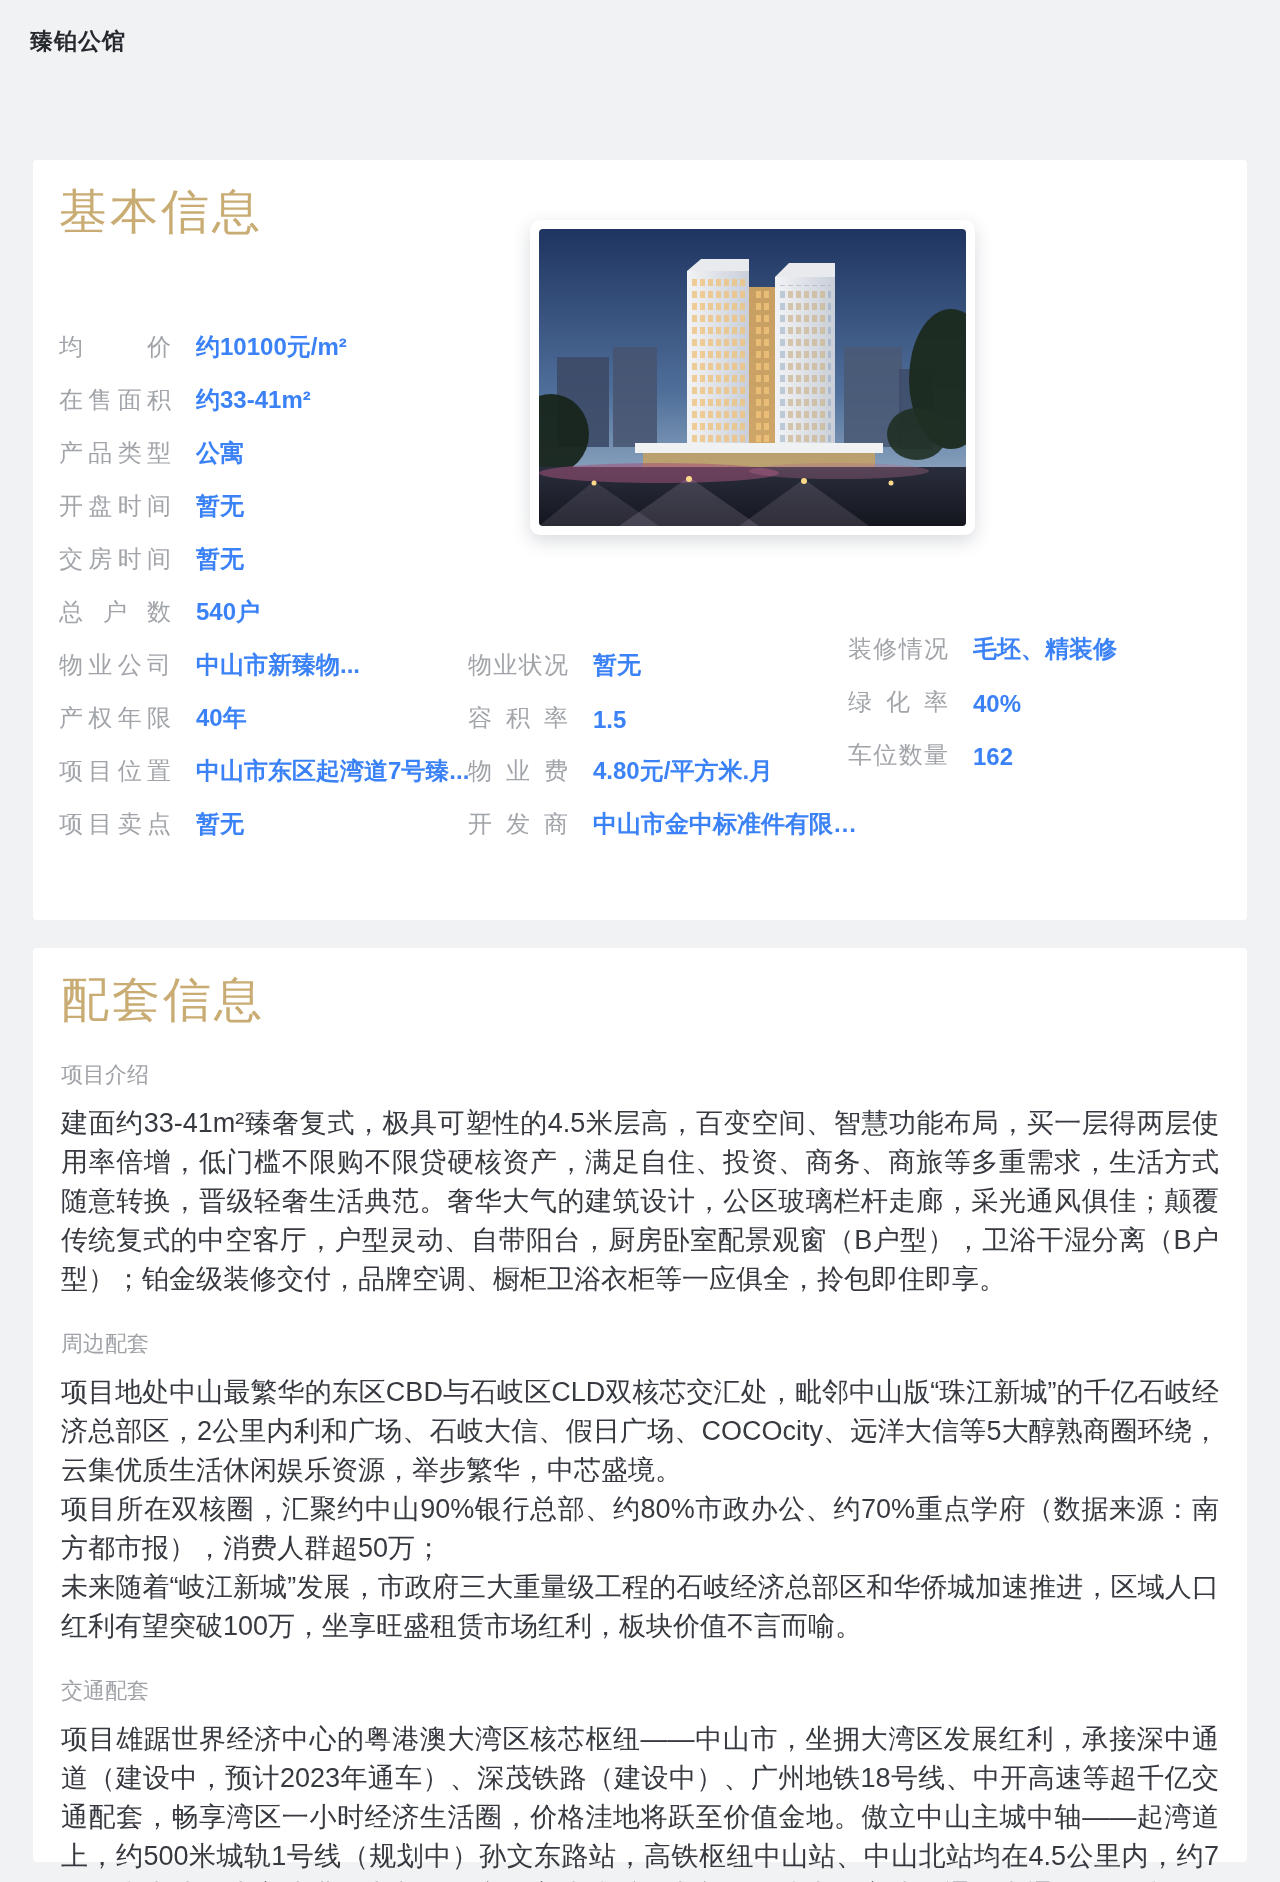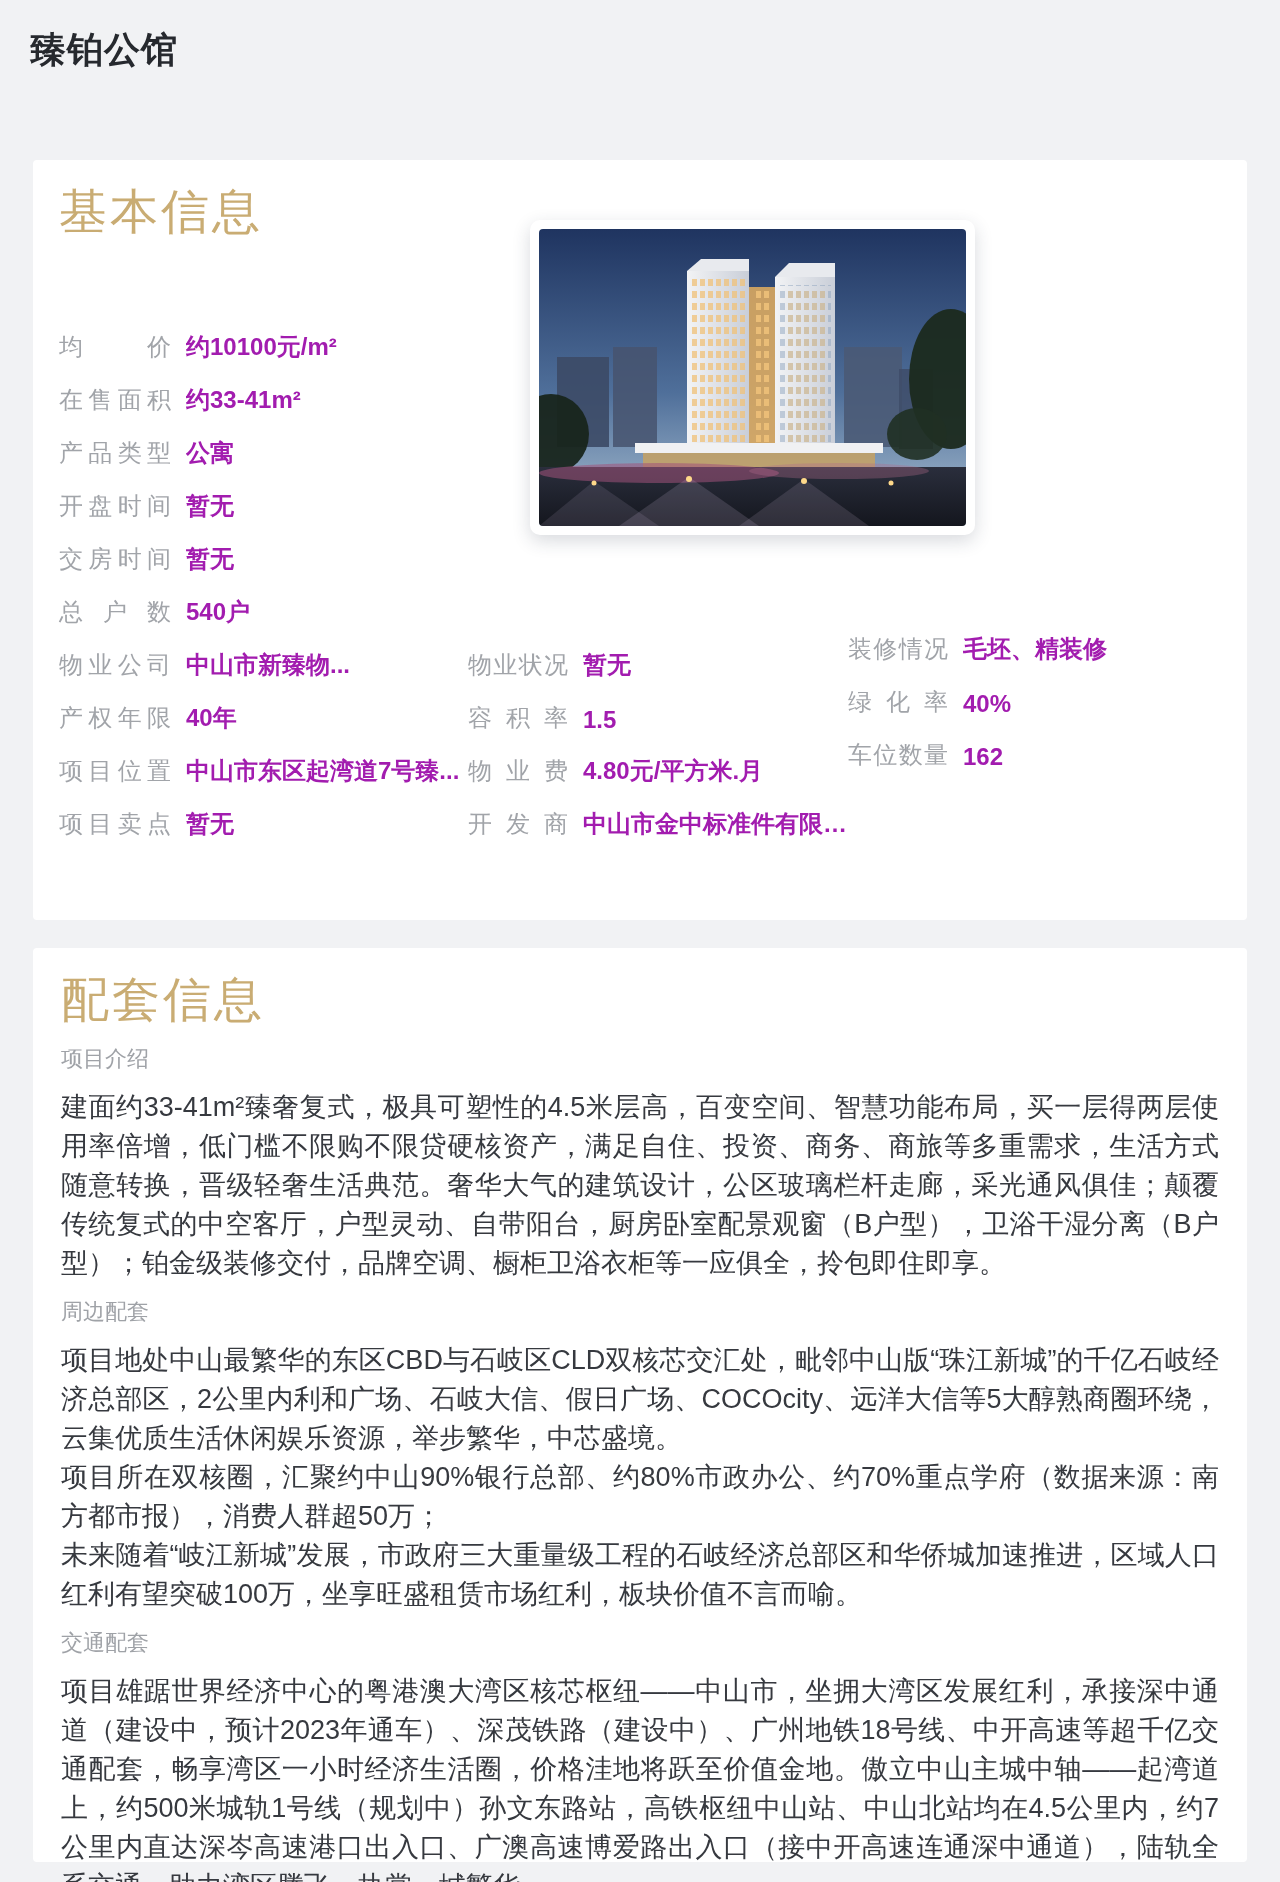--- a/index.html
+++ b/index.html
@@ -7,21 +7,21 @@
     width:1280px;height:1882px;
     background:#f1f2f4;
     font-family:"Liberation Sans","DejaVu Sans",sans-serif;
     color:#2f3237;
     -webkit-font-smoothing:antialiased;
   }
   .page{position:relative;width:1280px;height:1882px;overflow:hidden;}
 
   .page-title{
     position:absolute;left:30px;top:26px;
-    font-size:36px;font-weight:700;color:#26292e;letter-spacing:1px;
+    font-size:23px;font-weight:700;color:#26292e;letter-spacing:1px;
   }
 
   .card{
     position:absolute;left:33px;width:1214px;
     background:#ffffff;border-radius:4px;
   }
   .card-basic{top:160px;height:760px;}
   .card-amenities{top:948px;height:914px;}
 
   .gold-heading{
@@ -39,37 +39,37 @@
     font-size:24px;white-space:nowrap;
   }
   .field-label{
     display:inline-block;flex:none;
     color:#a1a4a9;font-weight:400;
     text-align:justify;text-align-last:justify;
   }
   .fields-left .field-label{width:112px;}
   .fields-mid .field-label,.fields-right .field-label{width:100px;}
   .field-value{
-    margin-left:15px;color:#a21caf;font-weight:600;
+    margin-left:25px;color:#3b82f6;font-weight:600;
     overflow:hidden;text-overflow:ellipsis;
   }
 
   .photo-frame{
     position:absolute;left:497px;top:60px;width:445px;height:315px;
     background:#ffffff;border-radius:10px;
     box-shadow:0 6px 18px rgba(40,50,70,.18);
     padding:9px;box-sizing:border-box;cursor:pointer;
   }
   .photo-frame svg{display:block;width:427px;height:297px;border-radius:4px;}
 
   .amenities-body{padding:22px 28px 0 28px;}
   .amenities-heading{
     position:static;display:block;margin:0 0 6px 0;left:auto;top:auto;
   }
-  .section{margin-top:14px;}
+  .section{margin-top:30px;}
   .section-subheading{
     font-size:22px;color:#9fa2a7;font-weight:400;margin:0 0 14px 0;
   }
   .section p{
     margin:0;font-size:27px;line-height:39px;
     color:#36393f;font-weight:500;
     text-align:justify;
   }
 </style>
 </head>

